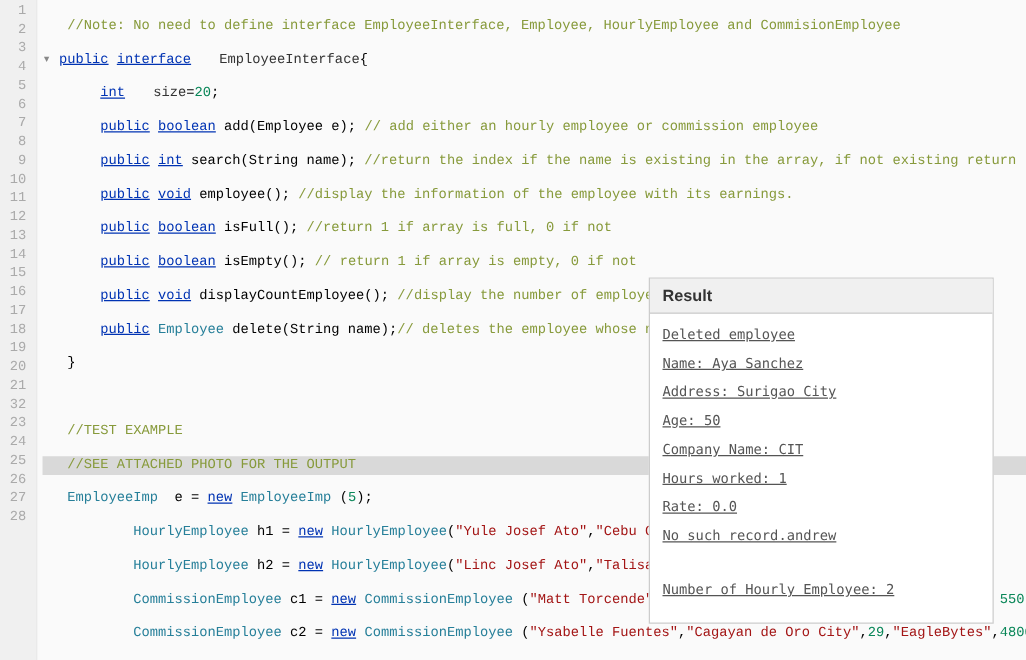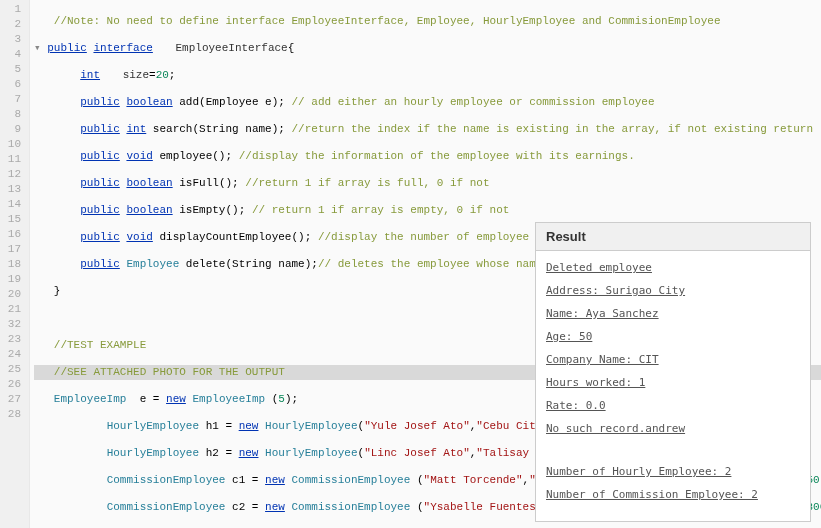--- a/index.html
+++ b/index.html
@@ -42,21 +42,21 @@
     .code-line.highlighted { background: #d9d9d9; }
     .c-comment { color: #879a3b; }
     .c-keyword { color: #0033b3; text-decoration: underline; }
     .c-type { color: #267f99; }
     .c-string { color: #a31515; }
     .c-number { color: #098658; }
     .c-ident { color: #333; margin-left: 16px; }
     .c-method { color: #000; }
     .result-panel {
       position: absolute;
-      right: 10px;
+      right: 26px;
       top: 222px;
       width: 276px;
       background: #fff;
       border: 1px solid #ccc;
     }
     .result-header {
       background: #f0f0f0;
       border-bottom: 1px solid #ccc;
       padding: 6px 10px;
       font-family: Arial, sans-serif;
@@ -139,24 +139,23 @@
 
 
     </div>
   </div>
 </div>
 
 <div class="result-panel">
   <div class="result-header">Result</div>
   <div class="result-body">
     <div>Deleted employee</div>
+    <div>Name: Aya Sanchez</div>
     <div>Address: Surigao City</div>
-    <div>Name: Aya Sanchez</div>
     <div>Age: 50</div>
     <div>Company Name: CIT</div>
     <div>Hours worked: 1</div>
     <div>Rate: 0.0</div>
     <div>No such record.andrew</div>
     <div class="spacer"></div>
     <div>Number of Hourly Employee: 2</div>
-    <div>Number of Commission Employee: 2</div>
   </div>
 </div>
 
 </body></html>

